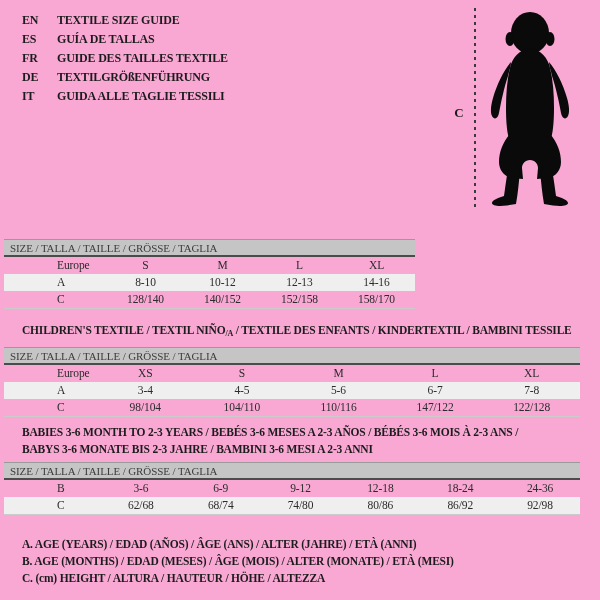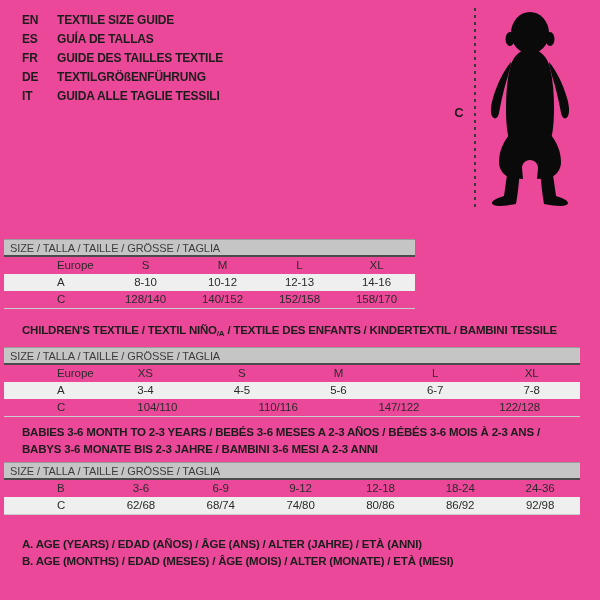--- a/index.html
+++ b/index.html
@@ -1,19 +1,19 @@
 <!DOCTYPE html>
 <html><head>
 <meta charset="utf-8">
 <style>
   * { margin:0; padding:0; box-sizing:border-box; }
   html,body { background:#ffffff; }
   .page {
-    position:relative; width:600px; height:600px; background:#ec4899;
-    font-family:Liberation Sans, sans-serif; color:#1c1c1c; overflow:hidden;
+    position:relative; width:600px; height:600px; background:#f9a8d4;
+    font-family:Liberation Serif, serif; color:#1c1c1c; overflow:hidden;
   }
   
   .lang-list { position:absolute; left:22px; top:11px; }
   .lang-row { display:flex; height:19px; line-height:19px; }
   .lang-code { width:35px; font-size:12px; font-weight:bold; letter-spacing:-0.2px; }
   .lang-label { font-size:12px; font-weight:bold; letter-spacing:-0.2px; }
   
   .dash-line {
     position:absolute; left:474px; top:8px; width:2px; height:202px;
     background:repeating-linear-gradient(to bottom, #3a3a3a 0 3px, transparent 3px 7px);
@@ -131,20 +131,21 @@
     <div class="t-row shaded">
       <span class="t-label">A</span>
       <span class="t-cell">3-4</span>
       <span class="t-cell">4-5</span>
       <span class="t-cell">5-6</span>
       <span class="t-cell">6-7</span>
       <span class="t-cell">7-8</span>
     </div>
     <div class="t-row">
       <span class="t-label">C</span>
+      <span class="t-cell">98/104</span>
       <span class="t-cell">104/110</span>
       <span class="t-cell">110/116</span>
       <span class="t-cell">147/122</span>
       <span class="t-cell">122/128</span>
     </div>
   </div>
 
   <div class="section-title two-line" style="top:424px;">
     <div>BABIES 3-6 MONTH TO 2-3 YEARS / BEBÉS 3-6 MESES A 2-3 AÑOS / BÉBÉS 3-6 MOIS À 2-3 ANS /</div>
     <div>BABYS 3-6 MONATE BIS 2-3 JAHRE / BAMBINI 3-6 MESI A 2-3 ANNI</div>
@@ -167,15 +168,16 @@
       <span class="t-cell">74/80</span>
       <span class="t-cell">80/86</span>
       <span class="t-cell">86/92</span>
       <span class="t-cell">92/98</span>
     </div>
   </div>
 
   <div class="notes">
     <div class="note-line">A. AGE (YEARS) / EDAD (AÑOS) / ÂGE (ANS) / ALTER (JAHRE) / ETÀ (ANNI)</div>
     <div class="note-line">B. AGE (MONTHS) / EDAD (MESES) / ÂGE (MOIS) / ALTER (MONATE) / ETÀ (MESI)</div>
+    <div class="note-line">C. (cm) HEIGHT / ALTURA / HAUTEUR / HÖHE / ALTEZZA</div>
   </div>
 
 </div>
 
 </body></html>

